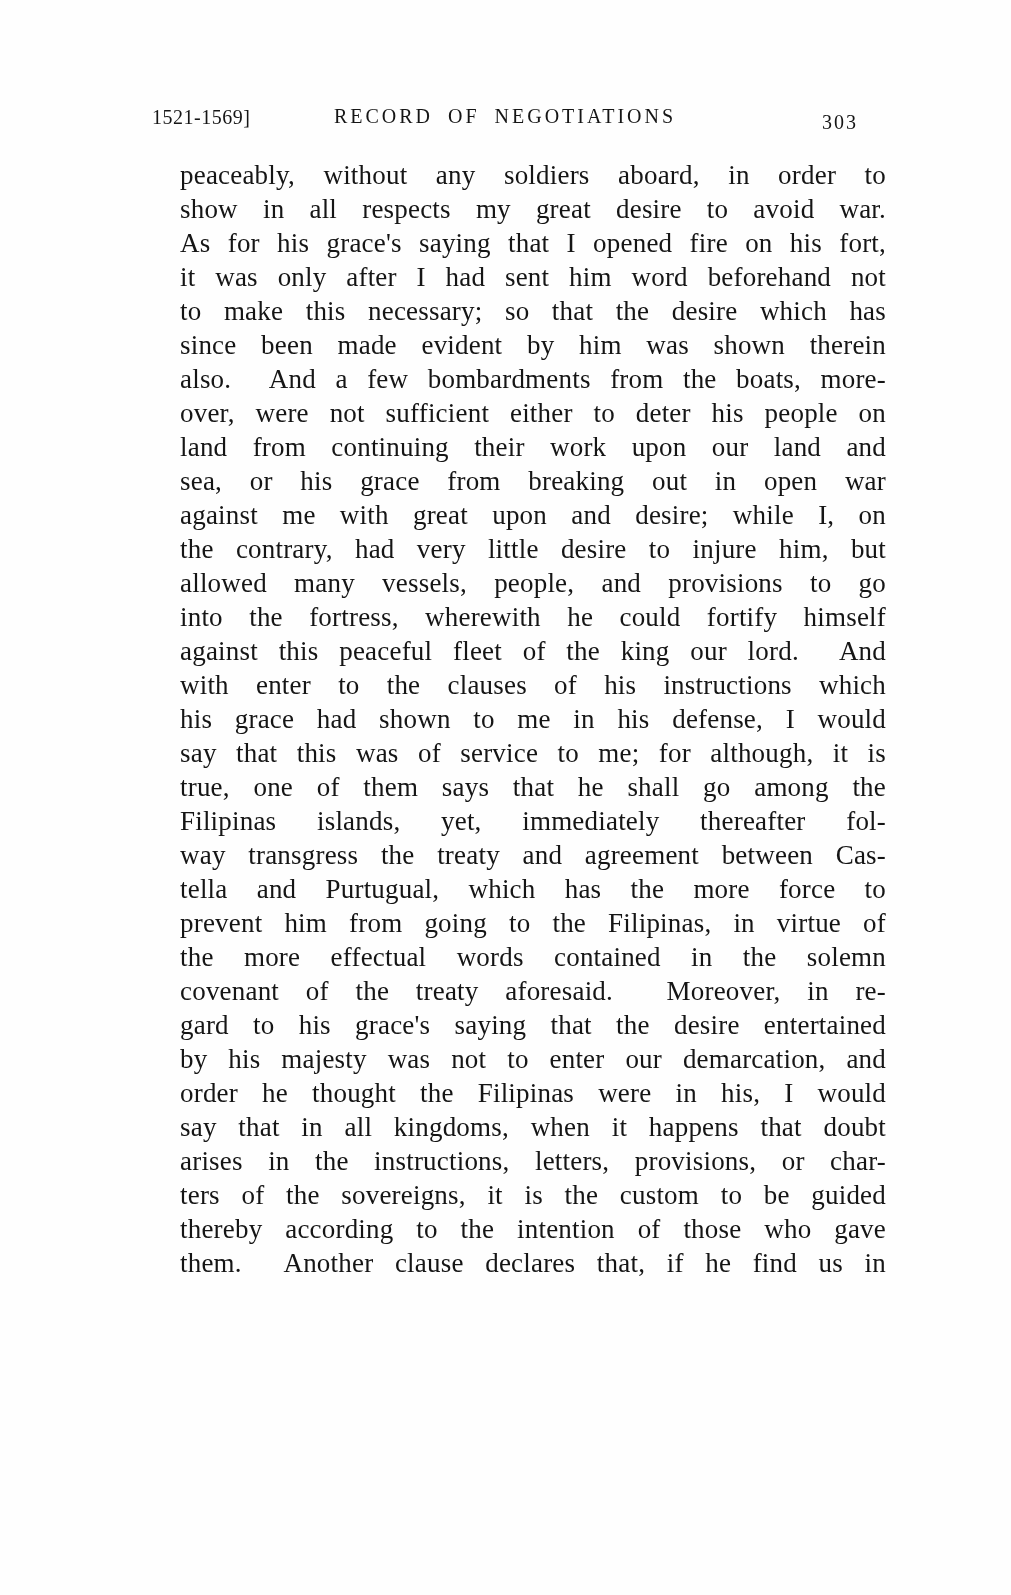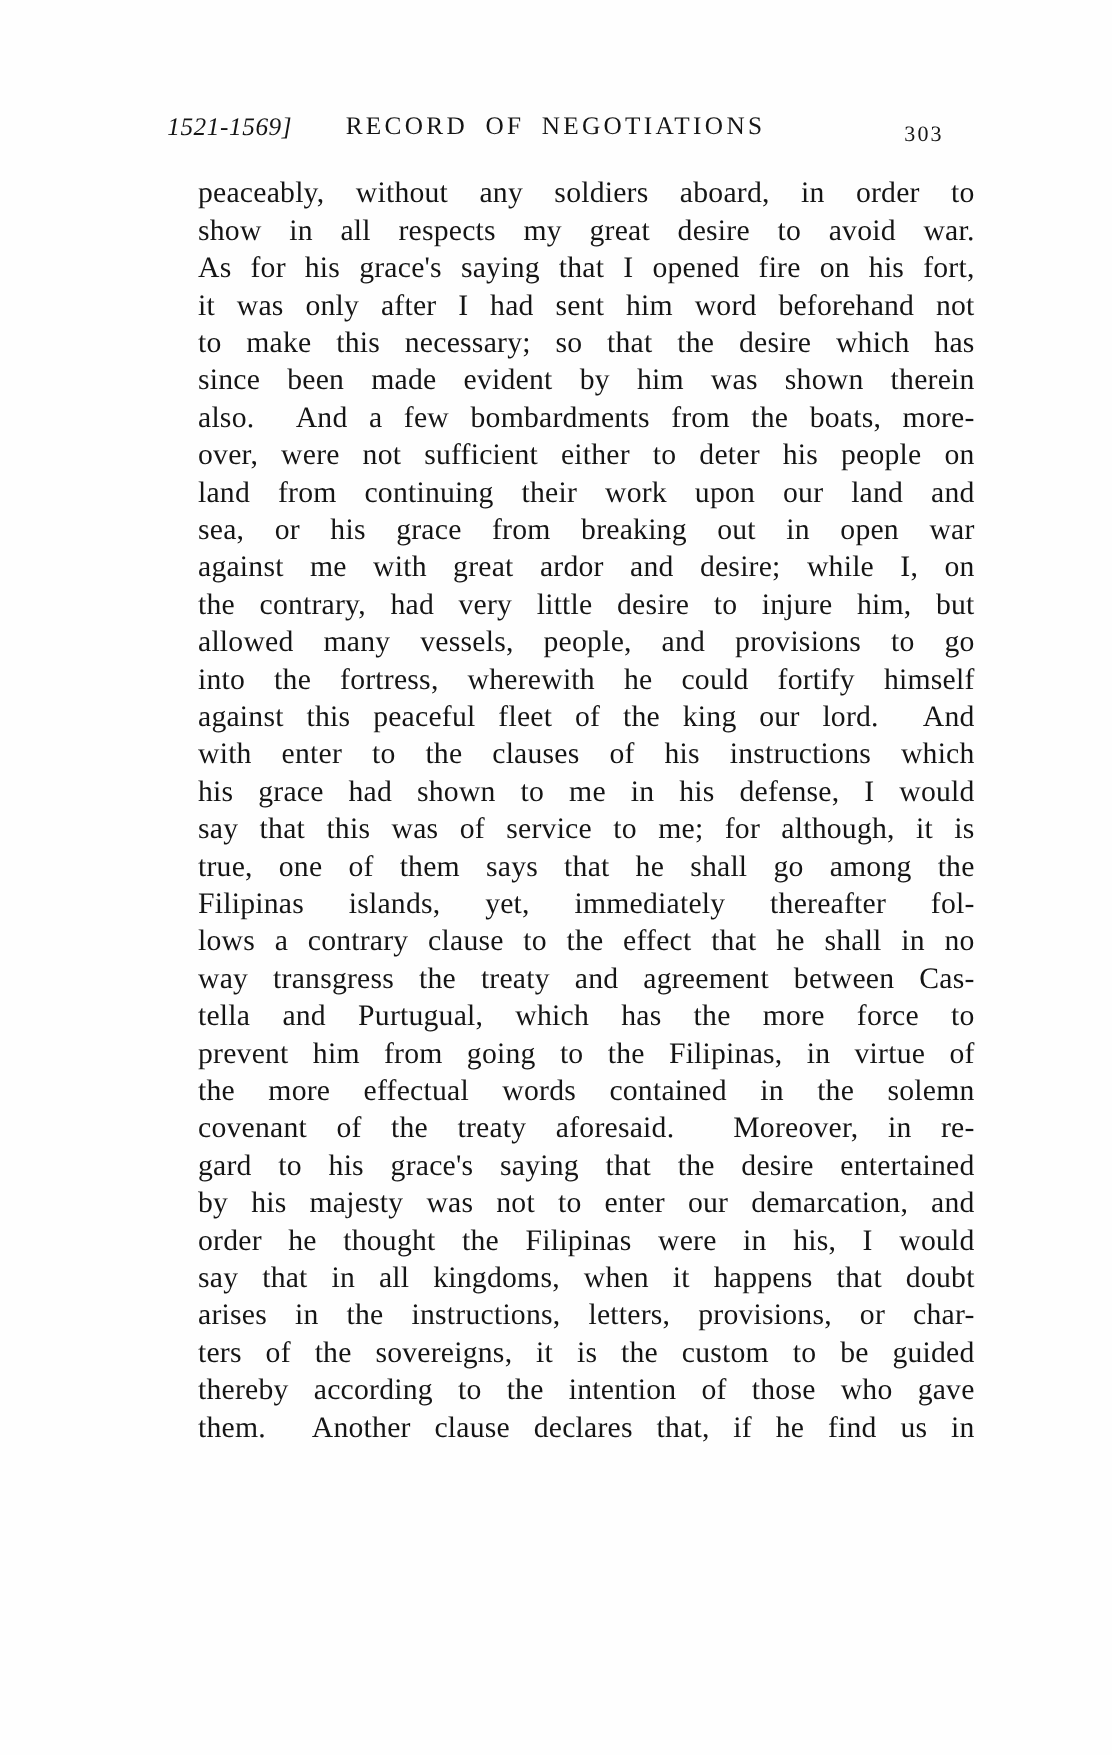--- a/index.html
+++ b/index.html
@@ -20,30 +20,29 @@
     position: absolute;
     top: 97px;
     left: 152px;
     width: 706px;
     height: 34px;
   }
   .header .date {
     position: absolute;
     left: 0;
     bottom: 2px;
-    font-size: 23px;
+    font-size: 20px;
     letter-spacing: 0.5px;
-    font-style: italic;
   }
   .header .title {
     position: absolute;
     left: 50%;
     bottom: 3px;
     transform: translateX(-50%);
-    font-size: 23px;
+    font-size: 20px;
     letter-spacing: 3px;
     word-spacing: 7px;
     white-space: nowrap;
   }
   .header .pagenum {
     position: absolute;
     right: 0;
     bottom: -3px;
     font-size: 20px;
     letter-spacing: 2px;
@@ -78,31 +77,30 @@
       <div class="line">peaceably, without any soldiers aboard, in order to</div>
       <div class="line">show in all respects my great desire to avoid war.</div>
       <div class="line">As for his grace's saying that I opened fire on his fort,</div>
       <div class="line">it was only after I had sent him word beforehand not</div>
       <div class="line">to make this necessary; so that the desire which has</div>
       <div class="line">since been made evident by him was shown therein</div>
       <div class="line">also.  And a few bombardments from the boats, more-</div>
       <div class="line">over, were not sufficient either to deter his people on</div>
       <div class="line">land from continuing their work upon our land and</div>
       <div class="line">sea, or his grace from breaking out in open war</div>
-      <div class="line">against me with great ardor and desire; while I, on</div>
+      <div class="line">against me with great upon and desire; while I, on</div>
       <div class="line">the contrary, had very little desire to injure him, but</div>
       <div class="line">allowed many vessels, people, and provisions to go</div>
       <div class="line">into the fortress, wherewith he could fortify himself</div>
       <div class="line">against this peaceful fleet of the king our lord.  And</div>
       <div class="line">with enter to the clauses of his instructions which</div>
       <div class="line">his grace had shown to me in his defense, I would</div>
       <div class="line">say that this was of service to me; for although, it is</div>
       <div class="line">true, one of them says that he shall go among the</div>
       <div class="line">Filipinas islands, yet, immediately thereafter fol-</div>
-      <div class="line">lows a contrary clause to the effect that he shall in no</div>
       <div class="line">way transgress the treaty and agreement between Cas-</div>
       <div class="line">tella and Purtugual, which has the more force to</div>
       <div class="line">prevent him from going to the Filipinas, in virtue of</div>
       <div class="line">the more effectual words contained in the solemn</div>
       <div class="line">covenant of the treaty aforesaid.  Moreover, in re-</div>
       <div class="line">gard to his grace's saying that the desire entertained</div>
       <div class="line">by his majesty was not to enter our demarcation, and</div>
       <div class="line">order he thought the Filipinas were in his, I would</div>
       <div class="line">say that in all kingdoms, when it happens that doubt</div>
       <div class="line">arises in the instructions, letters, provisions, or char-</div>

